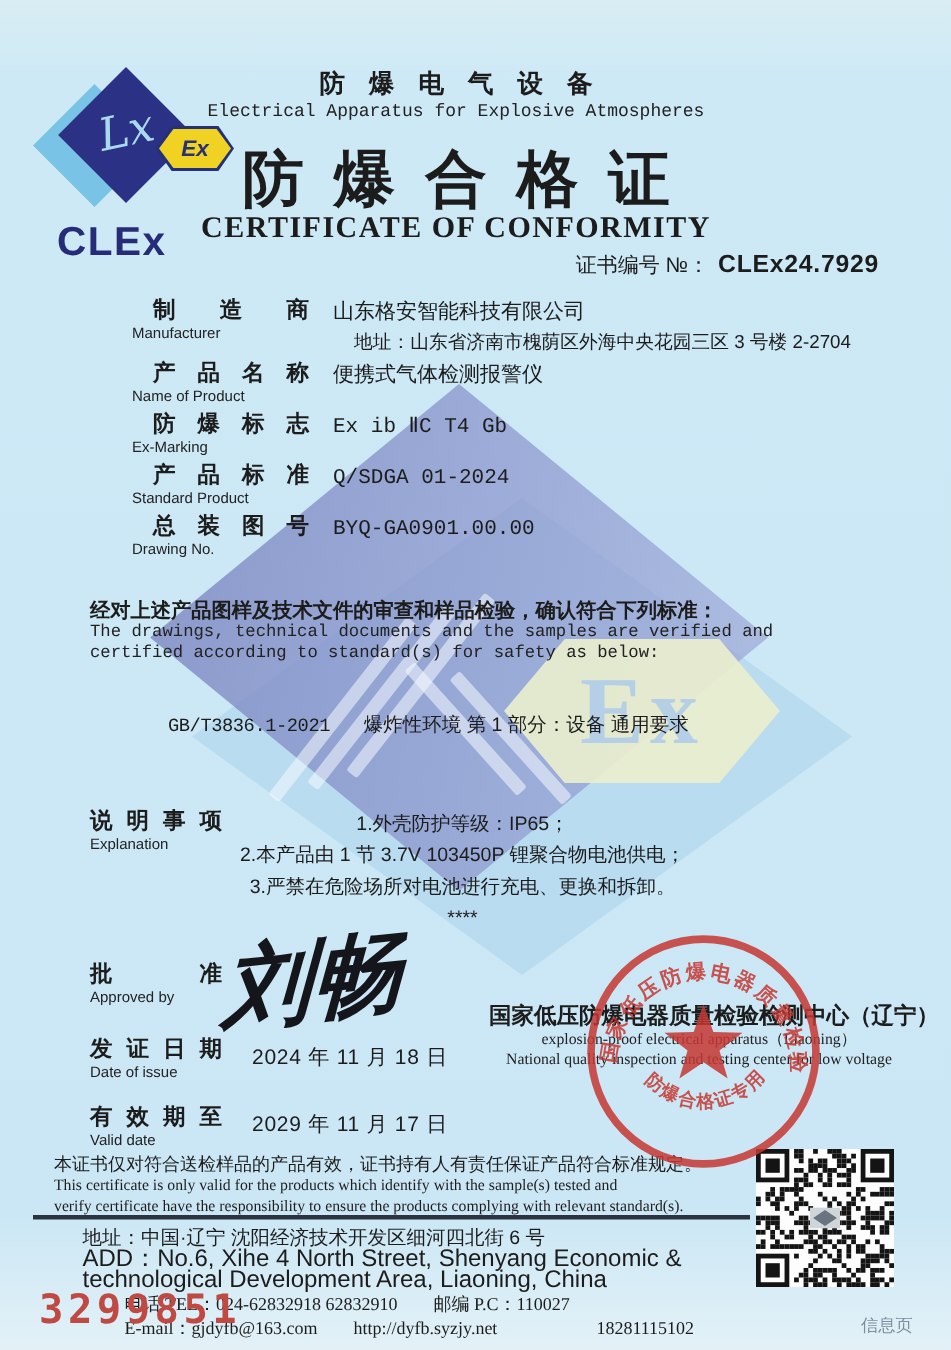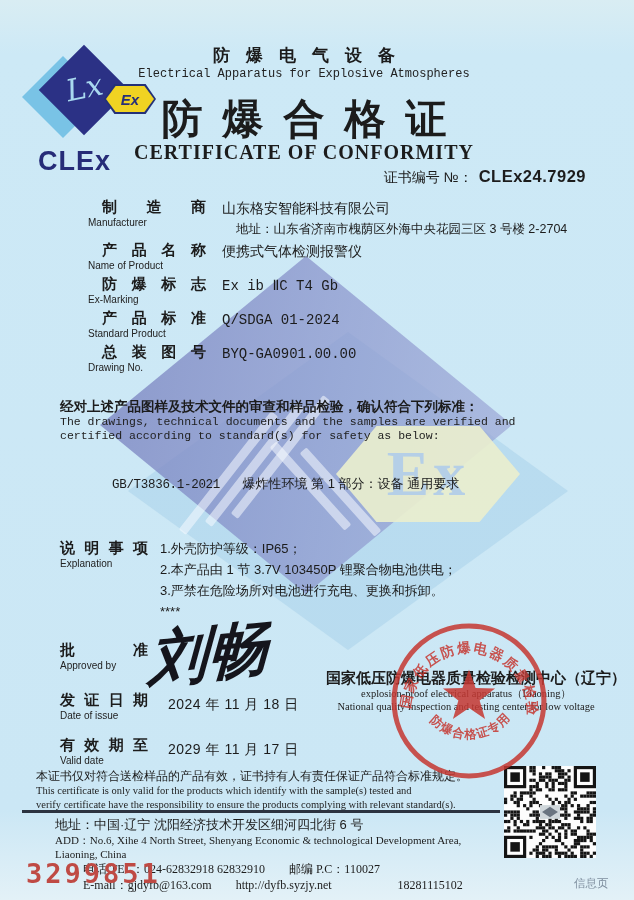--- a/index.html
+++ b/index.html
@@ -63,40 +63,40 @@
   .verify .ven{font-family:"Liberation Mono",monospace;font-size:11.5px;line-height:14px;color:#222;}
   .stds{position:absolute;left:112px;top:472px;z-index:2;}
   .stdrow{line-height:21px;}
   .scode{font-family:"Liberation Mono",monospace;font-size:12.5px;letter-spacing:-.3px;margin-right:18px;}
   .sdesc{font-size:13px;}
   
   .expl{position:absolute;left:60px;top:538px;width:520px;display:flex;z-index:2;}
   .blabel{width:92px;flex:0 0 92px;}
   .blabel .lcn{width:88px;margin-left:0;}
   .exitems{margin-left:8px;}
-  .exitem{font-size:13px;line-height:21px;}
+  .exitem{font-size:13px;line-height:21px;text-align:center;}
   
   .approval{position:absolute;left:60px;top:640px;z-index:2;}
   .signature{position:absolute;left:148px;top:614px;z-index:3;font-family:"DejaVu Serif",serif;
     font-style:italic;font-weight:bold;font-size:60px;color:#15151c;transform:rotate(-6deg) skewX(-8deg);}
   .center-blk{position:absolute;left:306px;top:668px;width:320px;text-align:center;z-index:2;}
   .center-blk .ccn{font-size:15px;font-weight:bold;line-height:19px;text-align:right;}
   .center-blk .cen{font-family:"Liberation Serif",serif;font-size:10.5px;line-height:13px;color:#222;}
   .stamp{position:absolute;left:388px;top:620px;z-index:4;opacity:.85;}
   .dates{position:absolute;left:60px;top:690px;z-index:2;}
   .drow{display:flex;margin-bottom:13px;}
   .drow .dval{margin-left:16px;padding-top:6px;font-size:14px;letter-spacing:.5px;}
   
   .notice{position:absolute;left:36px;top:768px;width:470px;z-index:2;}
   .notice .ncn{font-size:12px;line-height:16px;}
   .notice .nen{font-family:"Liberation Serif",serif;font-size:10.5px;line-height:13.5px;color:#1e1e1e;}
   .divider{position:absolute;left:22px;top:810px;width:478px;height:3px;background:#2c3340;z-index:2;}
   .addr{position:absolute;left:55px;top:816px;width:450px;z-index:2;}
   .addr .acn{font-size:13px;line-height:17px;}
-  .addr .aen{font-family:Liberation Serif, serif;font-size:11px;line-height:14px;}
+  .addr .aen{font-family:Liberation Sans, sans-serif;font-size:16px;line-height:14px;}
   .addr .l3,.addr .l4{margin-left:28px;font-size:12px;line-height:16px;font-family:"Liberation Serif",serif;}
   .addr .gap{display:inline-block;width:24px;}
   .addr .far{margin-left:66px;}
   .qr{position:absolute;left:504px;top:766px;width:92px;height:92px;z-index:2;}
   .serial{position:absolute;left:26px;top:858px;z-index:2;font-family:"DejaVu Sans Mono",monospace;
     font-weight:bold;font-size:27px;color:#bf4a44;letter-spacing:3px;}
   .page-tag{position:absolute;left:574px;top:876px;z-index:2;font-size:11.5px;color:#7e8e9e;}
 </style>
 </head>
 <body>

